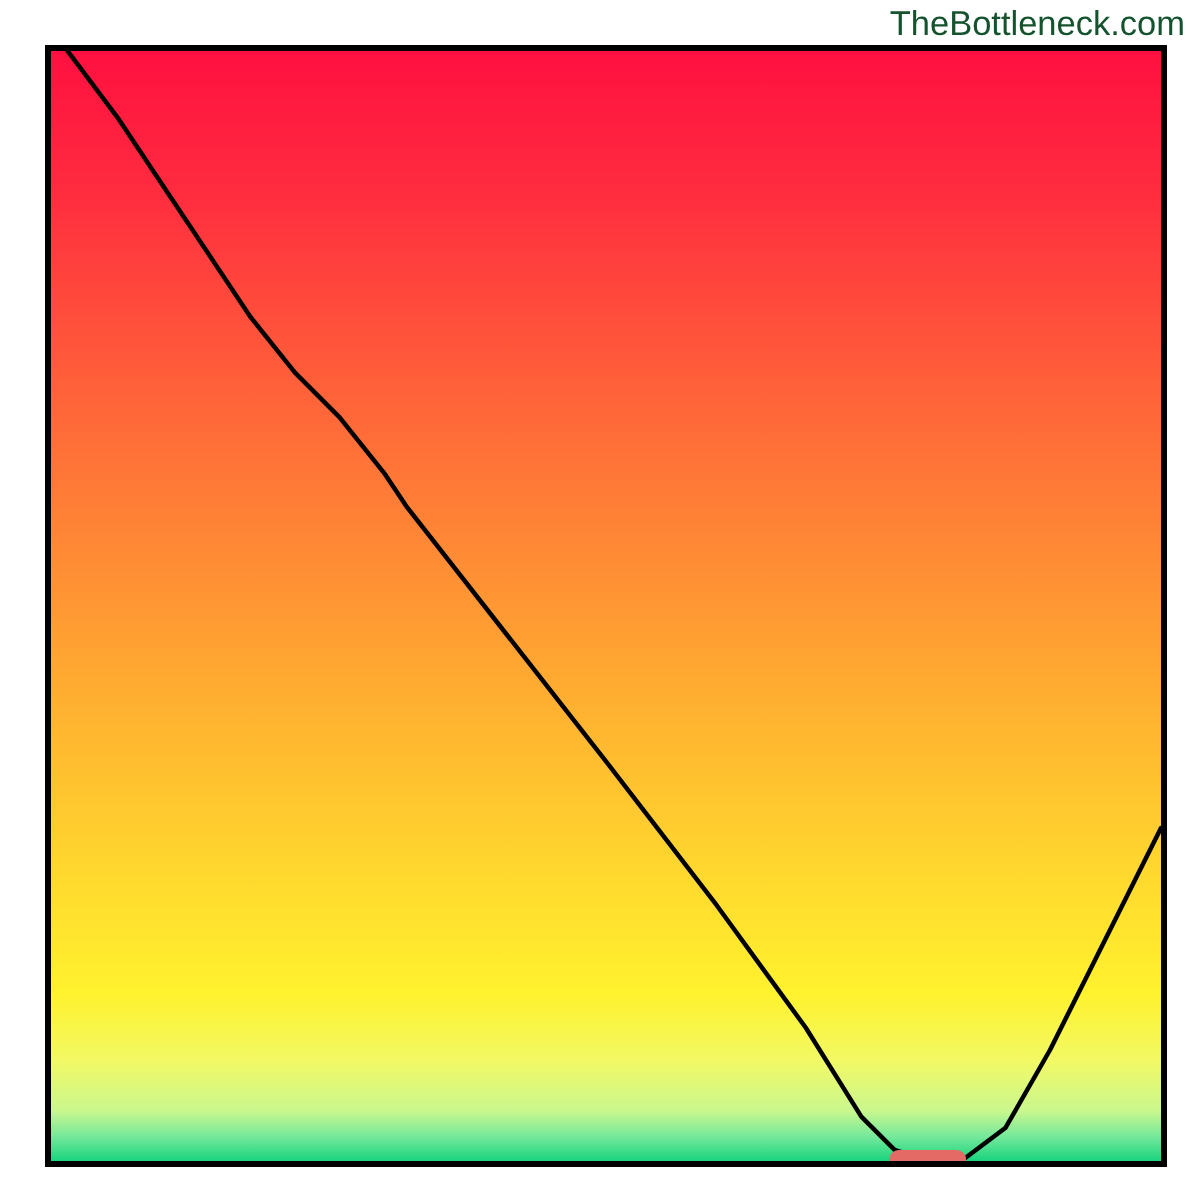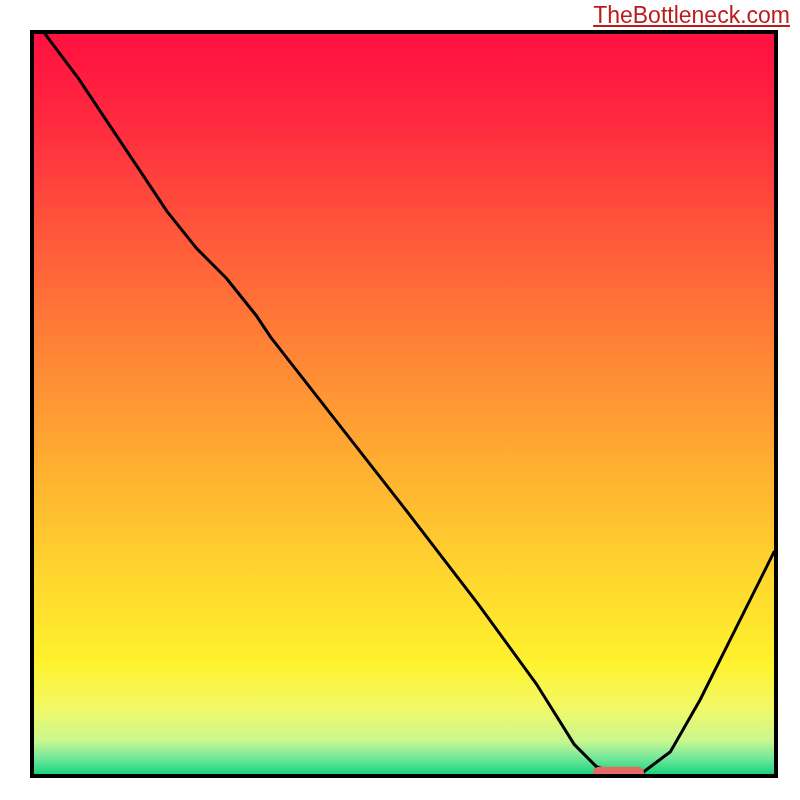--- a/index.html
+++ b/index.html
@@ -12,26 +12,25 @@
   }
   .wrap {
     position: relative;
     width: 800px;
     height: 800px;
   }
   .watermark {
     position: absolute;
     top: 2px;
     right: 10px;
-    color: #b91c1c;
+    color: #14532d;
     font-size: 23px;
     letter-spacing: 0;
     font-weight: 400;
     z-index: 10;
-    text-decoration: underline;
   }
   .plot-frame {
     position: absolute;
     left: 30px;
     top: 30px;
     width: 740px;   
     height: 740px;  
     border: 4px solid #000000;
     box-sizing: content-box;
     overflow: hidden;

